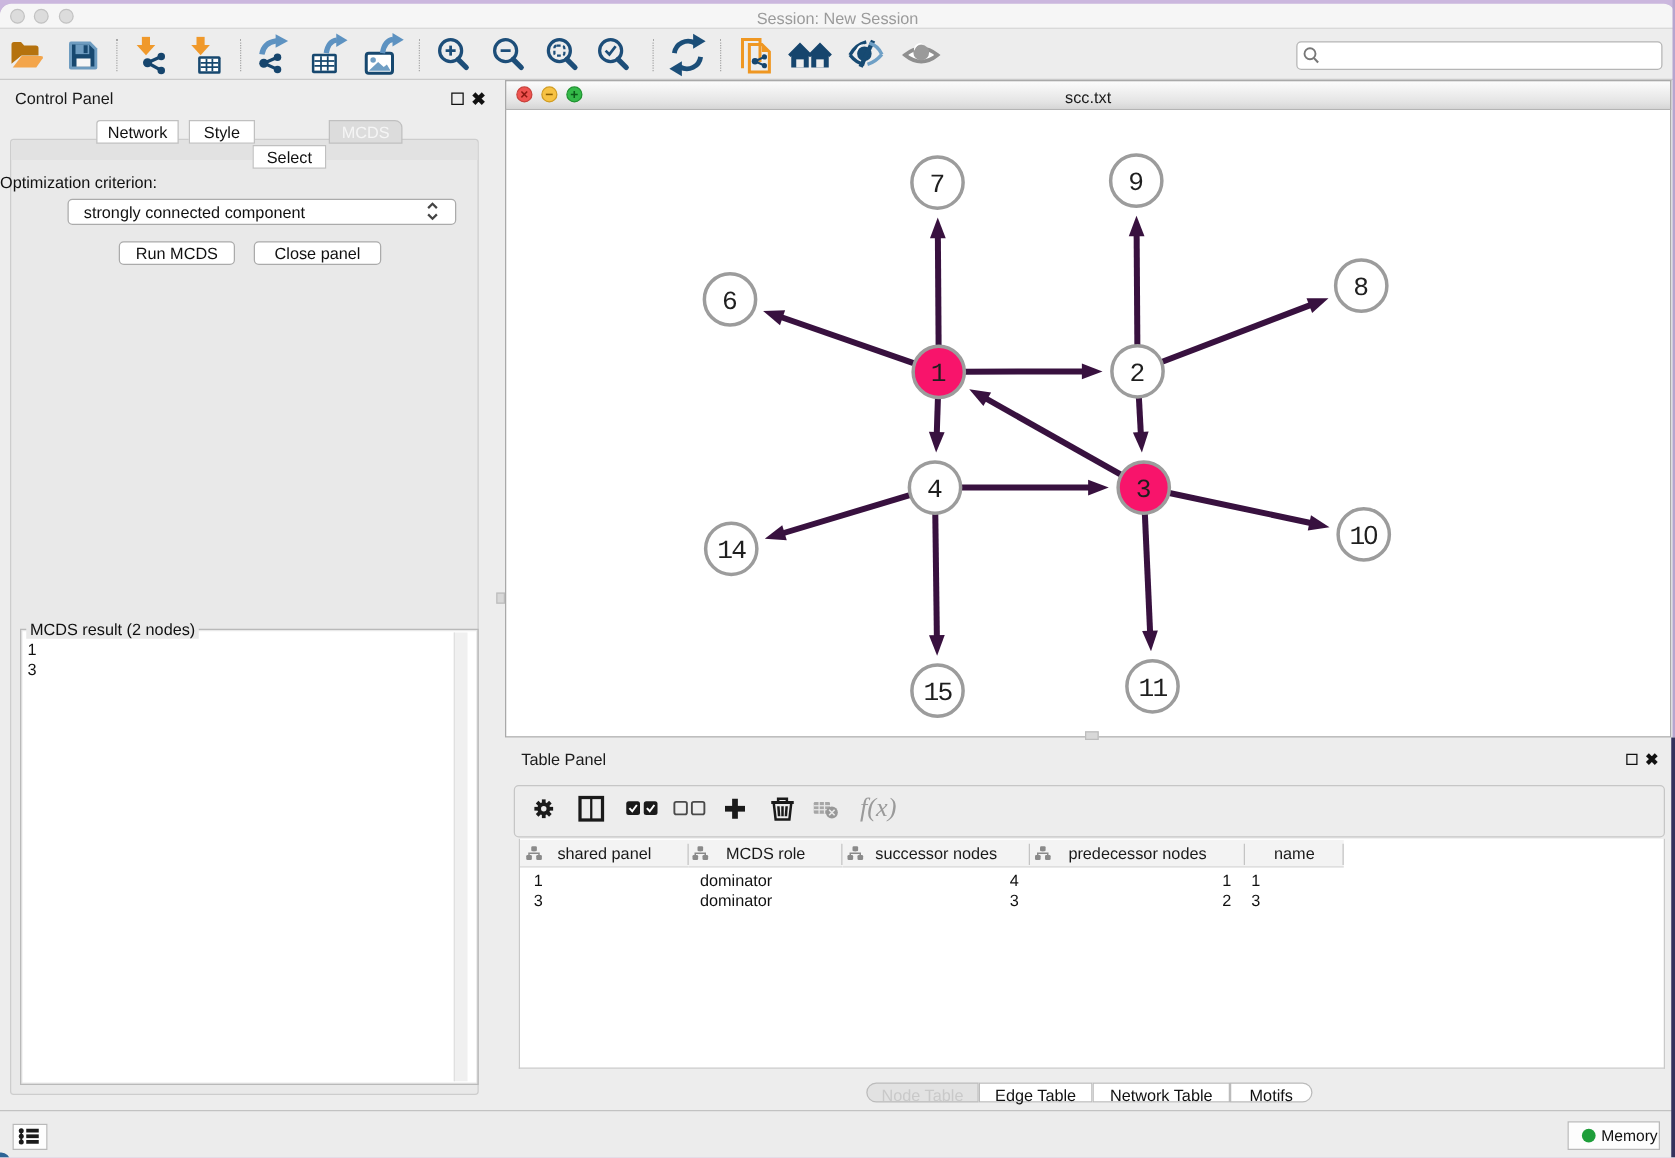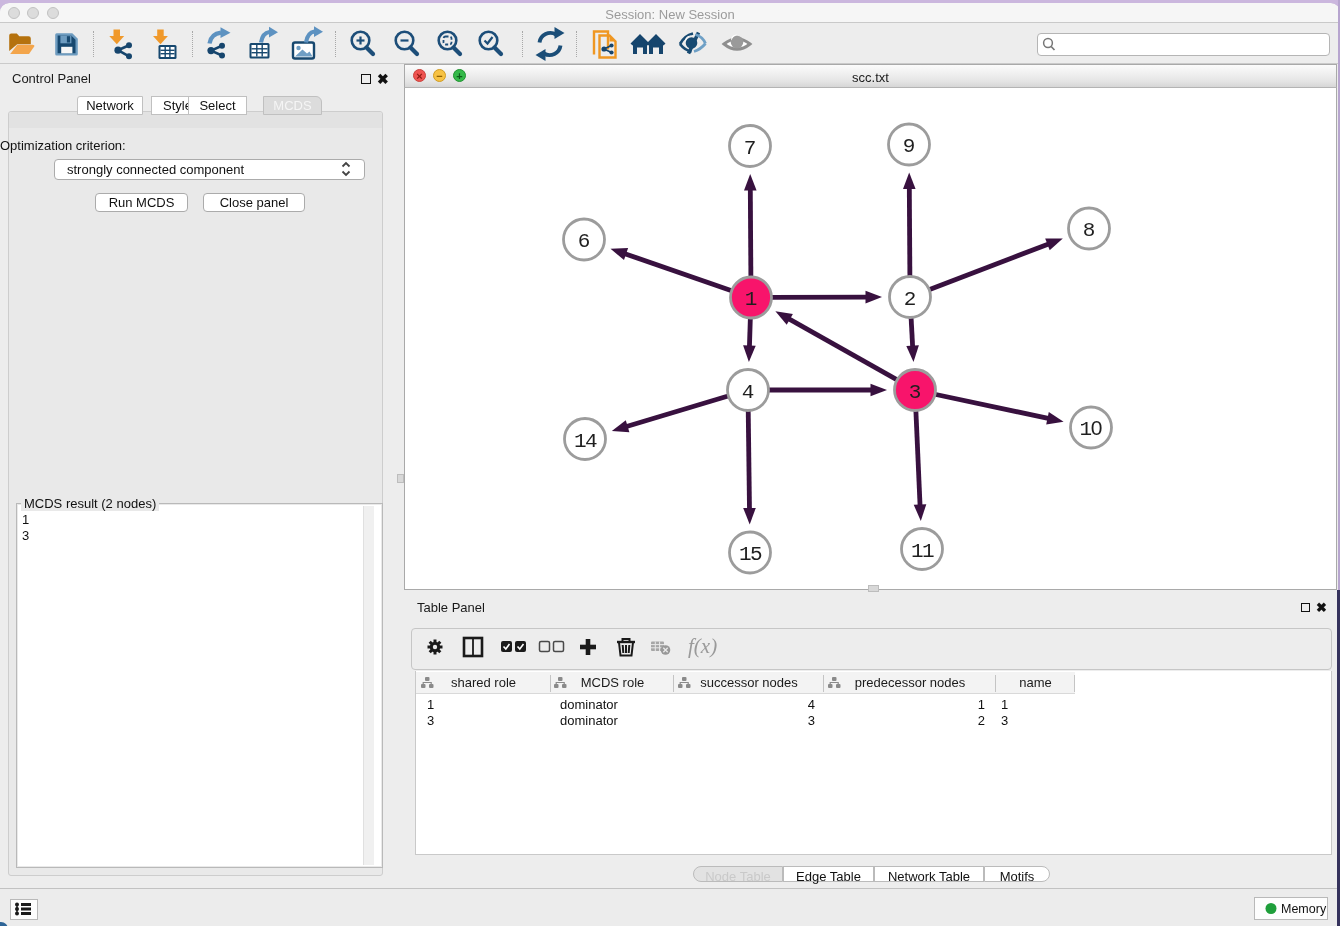--- a/index.html
+++ b/index.html
@@ -226,21 +226,21 @@
 <div class="tbsep" style="left:576px;"></div>
 <div id="searchbox"></div>
 
 <div id="cp-title">Control Panel</div>
 <div id="cp-float" class="abs" style="left:361px;top:74px;width:10px;height:10px;border:1.5px solid #111;"></div>
 <div id="cp-close" class="abs" style="left:377px;top:71px;font-size:14px;font-weight:bold;color:#111;">✖</div>
 <div id="cp-content"></div>
 <div class="abs" style="left:9px;top:112px;width:373px;height:16px;background:#e2e2e2;border-radius:3px 3px 0 0;"></div>
 <div class="tab" style="left:77px;width:66px;border-radius:3px 0 0 0;">Network</div>
 <div class="tab" style="left:151px;width:53px;">Style</div>
-<div class="tab" style="left:188px;width:59px;">Select</div>
+<div class="tab" style="left:202px;width:59px;margin-top:20px;">Select</div>
 <div class="tab" style="left:263px;width:59px;background:#dcdcdc;color:#f5f5f5;border-radius:0 6px 0 0;">MCDS</div>
 <div id="opt-label">Optimization criterion:</div>
 <div id="dropdown">strongly connected component</div>
 <div class="cpbtn" style="left:95px;width:93px;">Run MCDS</div>
 <div class="cpbtn" style="left:203px;width:102px;">Close panel</div>
 <div id="fieldset"></div>
 <div id="resultbox"></div>
 <div id="scrolltrack"></div>
 <div id="legend">MCDS result (2 nodes)</div>
 <div class="resline" style="top:512px;">1</div>
@@ -307,21 +307,21 @@
 <text x="750" y="560.0" font-family="Liberation Mono, monospace" font-size="21" letter-spacing="-1.5" fill="#1f1f1f" text-anchor="middle">15</text>
 </svg>
 <div id="canvas-h"></div>
 
 <div id="tp-title">Table Panel</div>
 <div id="tp-float" class="abs" style="left:1301px;top:603px;width:9px;height:9px;border:1.5px solid #111;"></div>
 <div id="tp-close" class="abs" style="left:1316px;top:600px;font-size:13px;font-weight:bold;color:#111;">✖</div>
 <div id="tp-toolbar"></div>
 <div id="tablewrap"></div>
 <div class="th" style="left:416px;width:135px;">
-    <span class="thtext">shared role</span>
+    <span class="thtext">shared panel</span>
   </div>
 <div class="th" style="left:551px;width:123px;">
     <span class="thtext">MCDS role</span>
   </div>
 <div class="th" style="left:674px;width:150px;">
     <span class="thtext">successor nodes</span>
   </div>
 <div class="th" style="left:824px;width:172px;">
     <span class="thtext">predecessor nodes</span>
   </div>

